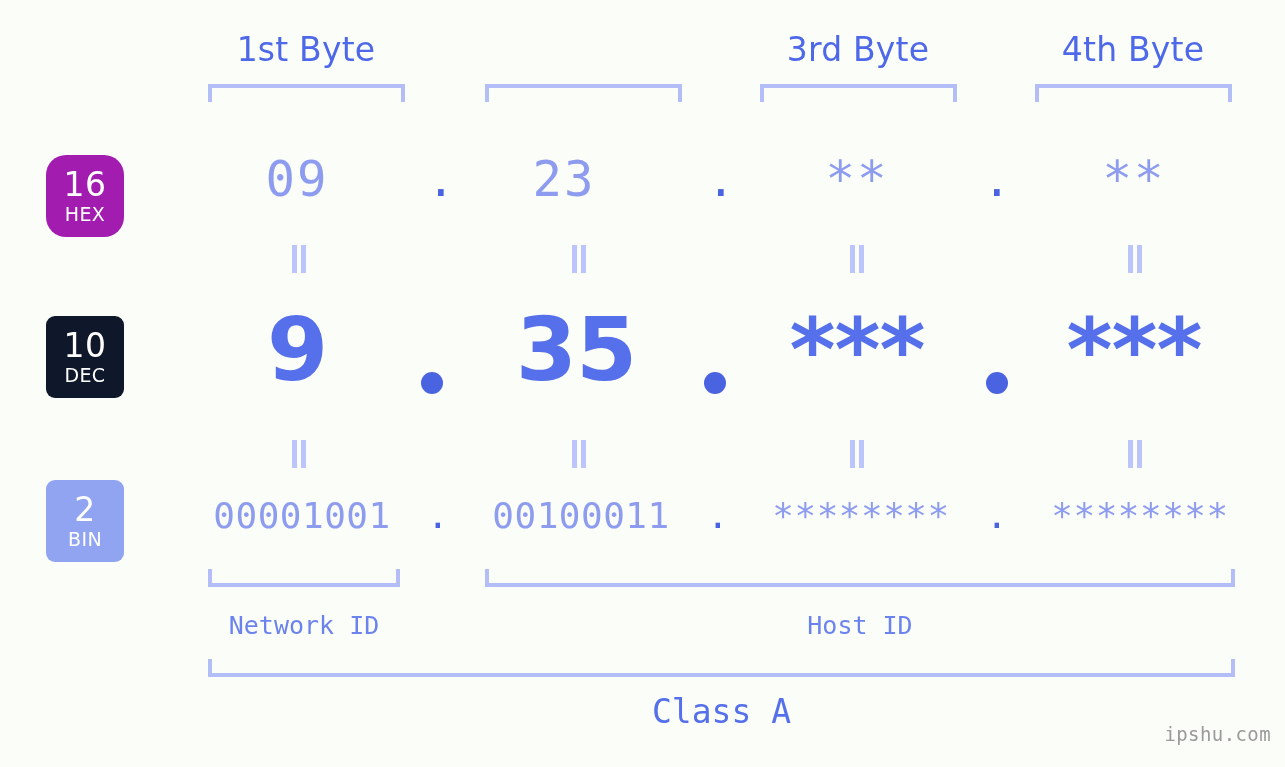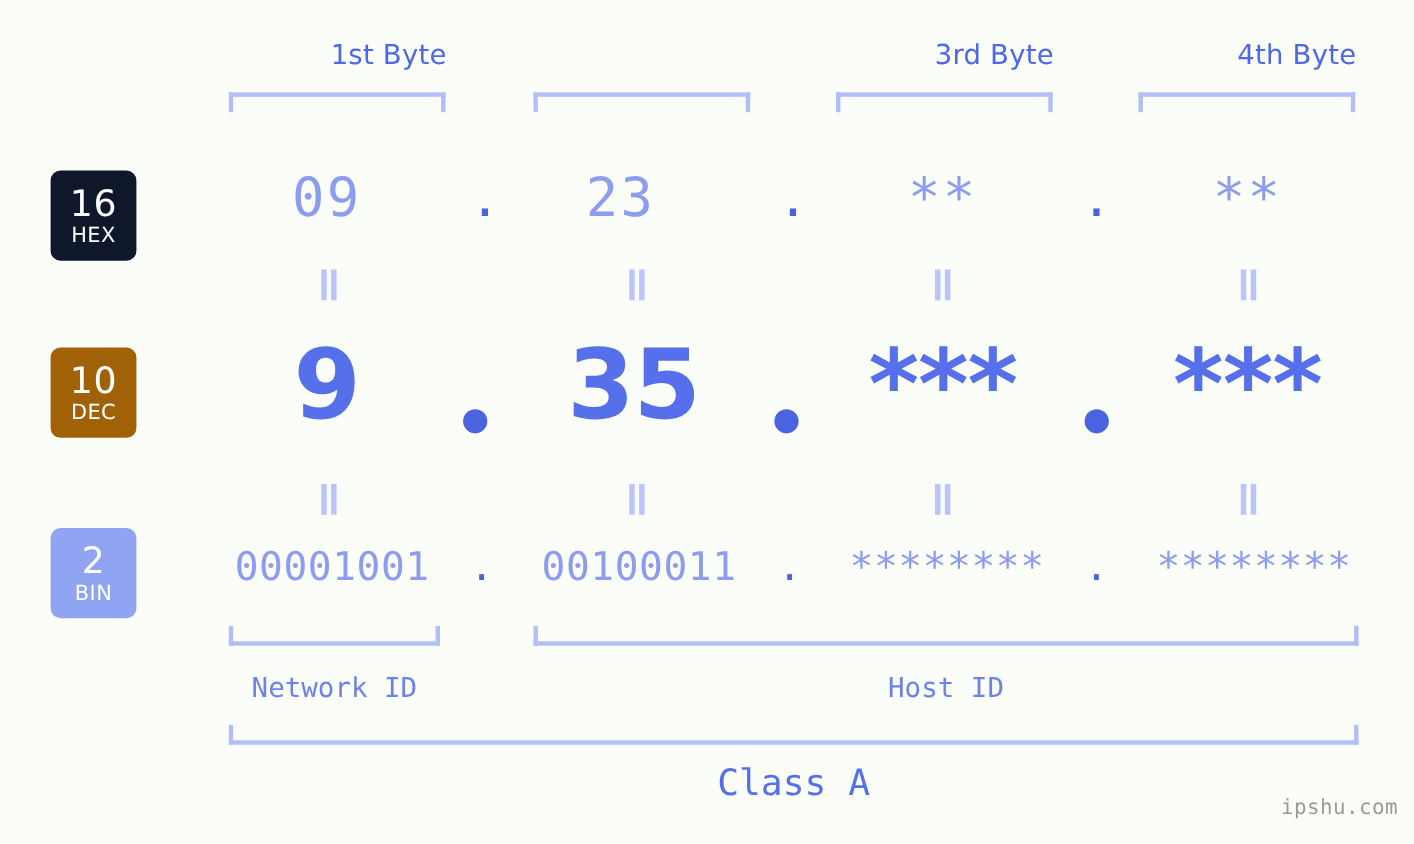--- a/index.html
+++ b/index.html
@@ -19,23 +19,23 @@
   .stage {
     position: absolute;
     inset: 0;
   }
 
   
   .byte-label {
     position: absolute;
     top: 33px;
     width: 200px;
-    text-align: right;
+    text-align: center;
     font-family: "DejaVu Sans", sans-serif;
-    font-size: 25px;
+    font-size: 33px;
     color: #4d68e8;
     letter-spacing: 0.2px;
     line-height: 34px;
     white-space: nowrap;
   }
 
   
   .bracket {
     position: absolute;
     box-sizing: border-box;
@@ -71,22 +71,22 @@
     line-height: 33px;
     font-weight: 400;
     letter-spacing: 0.5px;
   }
   .badge .unit {
     font-size: 19px;
     line-height: 22px;
     margin-top: 2px;
     letter-spacing: 0.4px;
   }
-  .badge-hex { top: 155px; background: #0f172a; }
-  .badge-dec { top: 316px; background: #a16207; justify-content: center; }
+  .badge-hex { top: 155px; background: #a21caf; border-radius: 20px; }
+  .badge-dec { top: 316px; background: #0f172a; justify-content: center; }
   .badge-bin { top: 480px; background: #90a4f2; }
 
   
   .row {
     position: absolute;
     left: 150px;
     width: 1100px;
     height: 0;
   }
   .cell {

